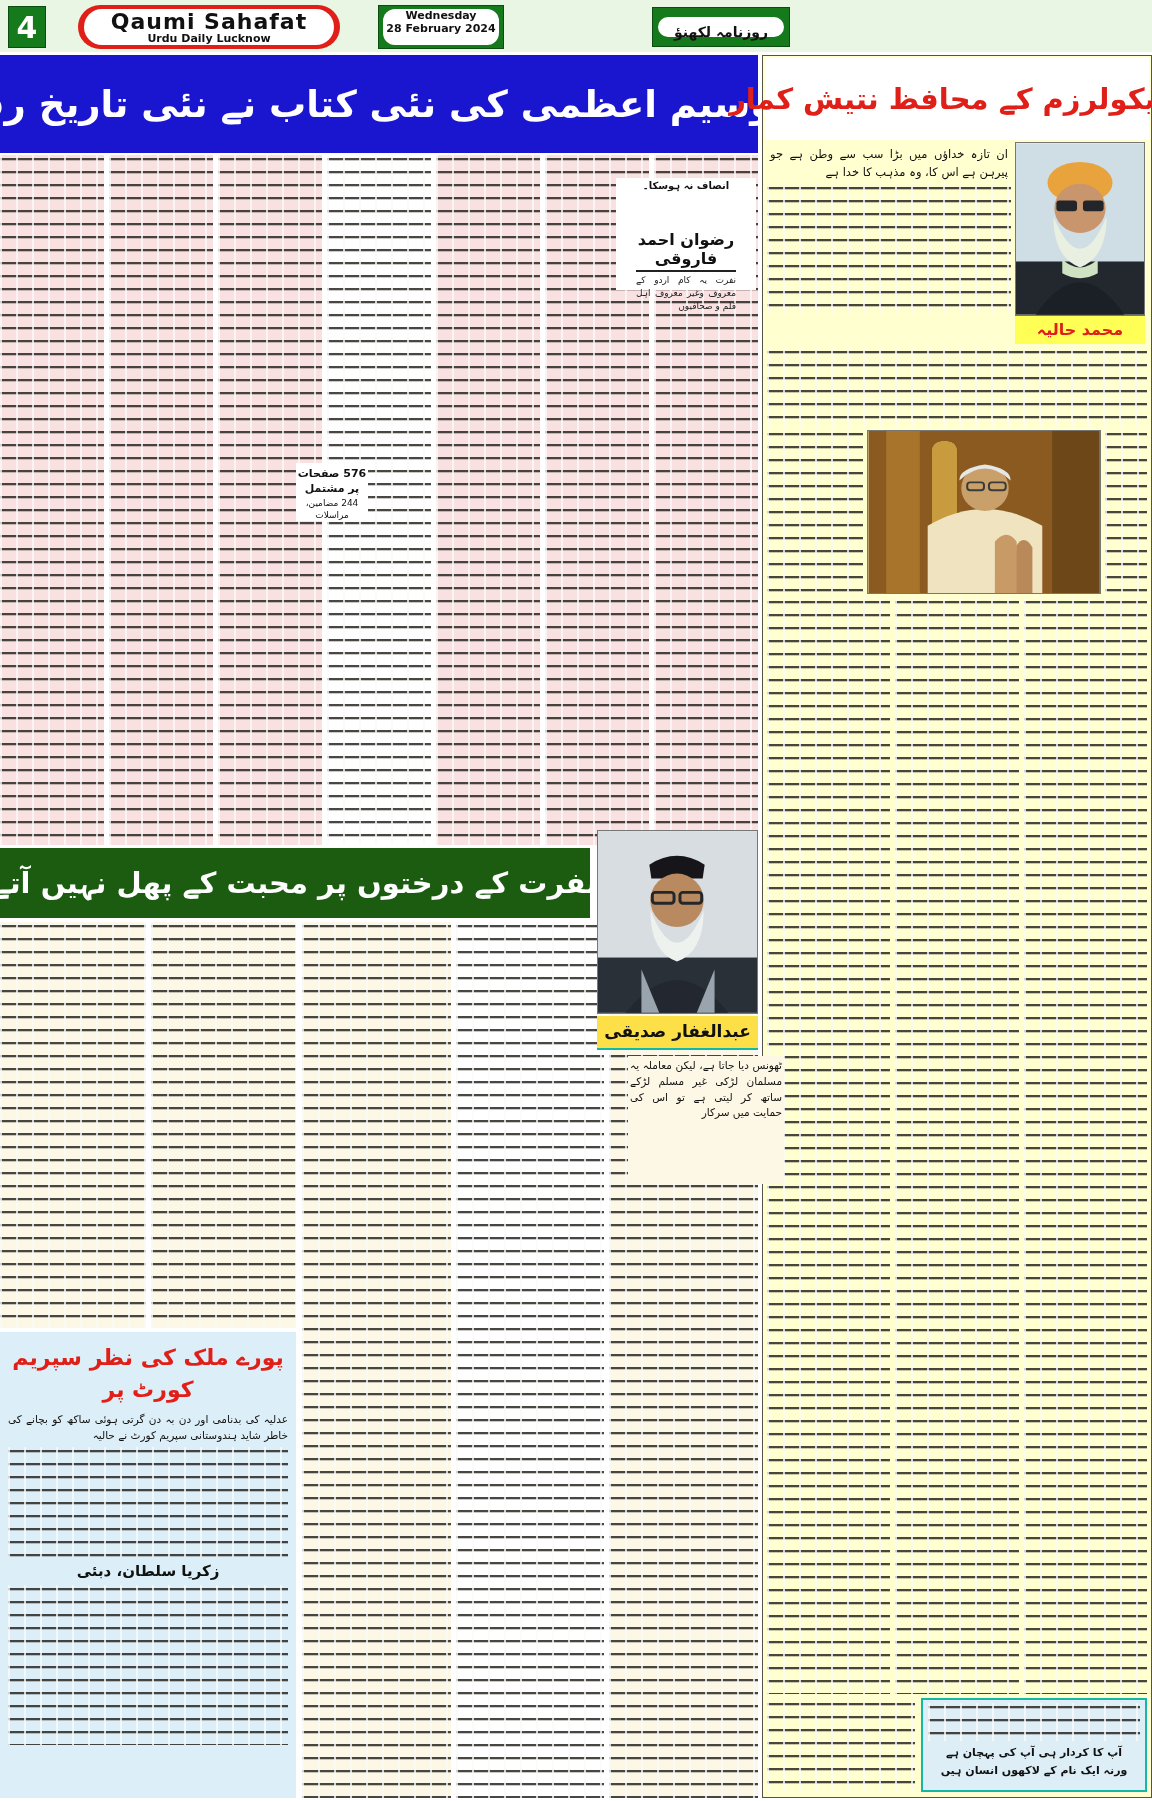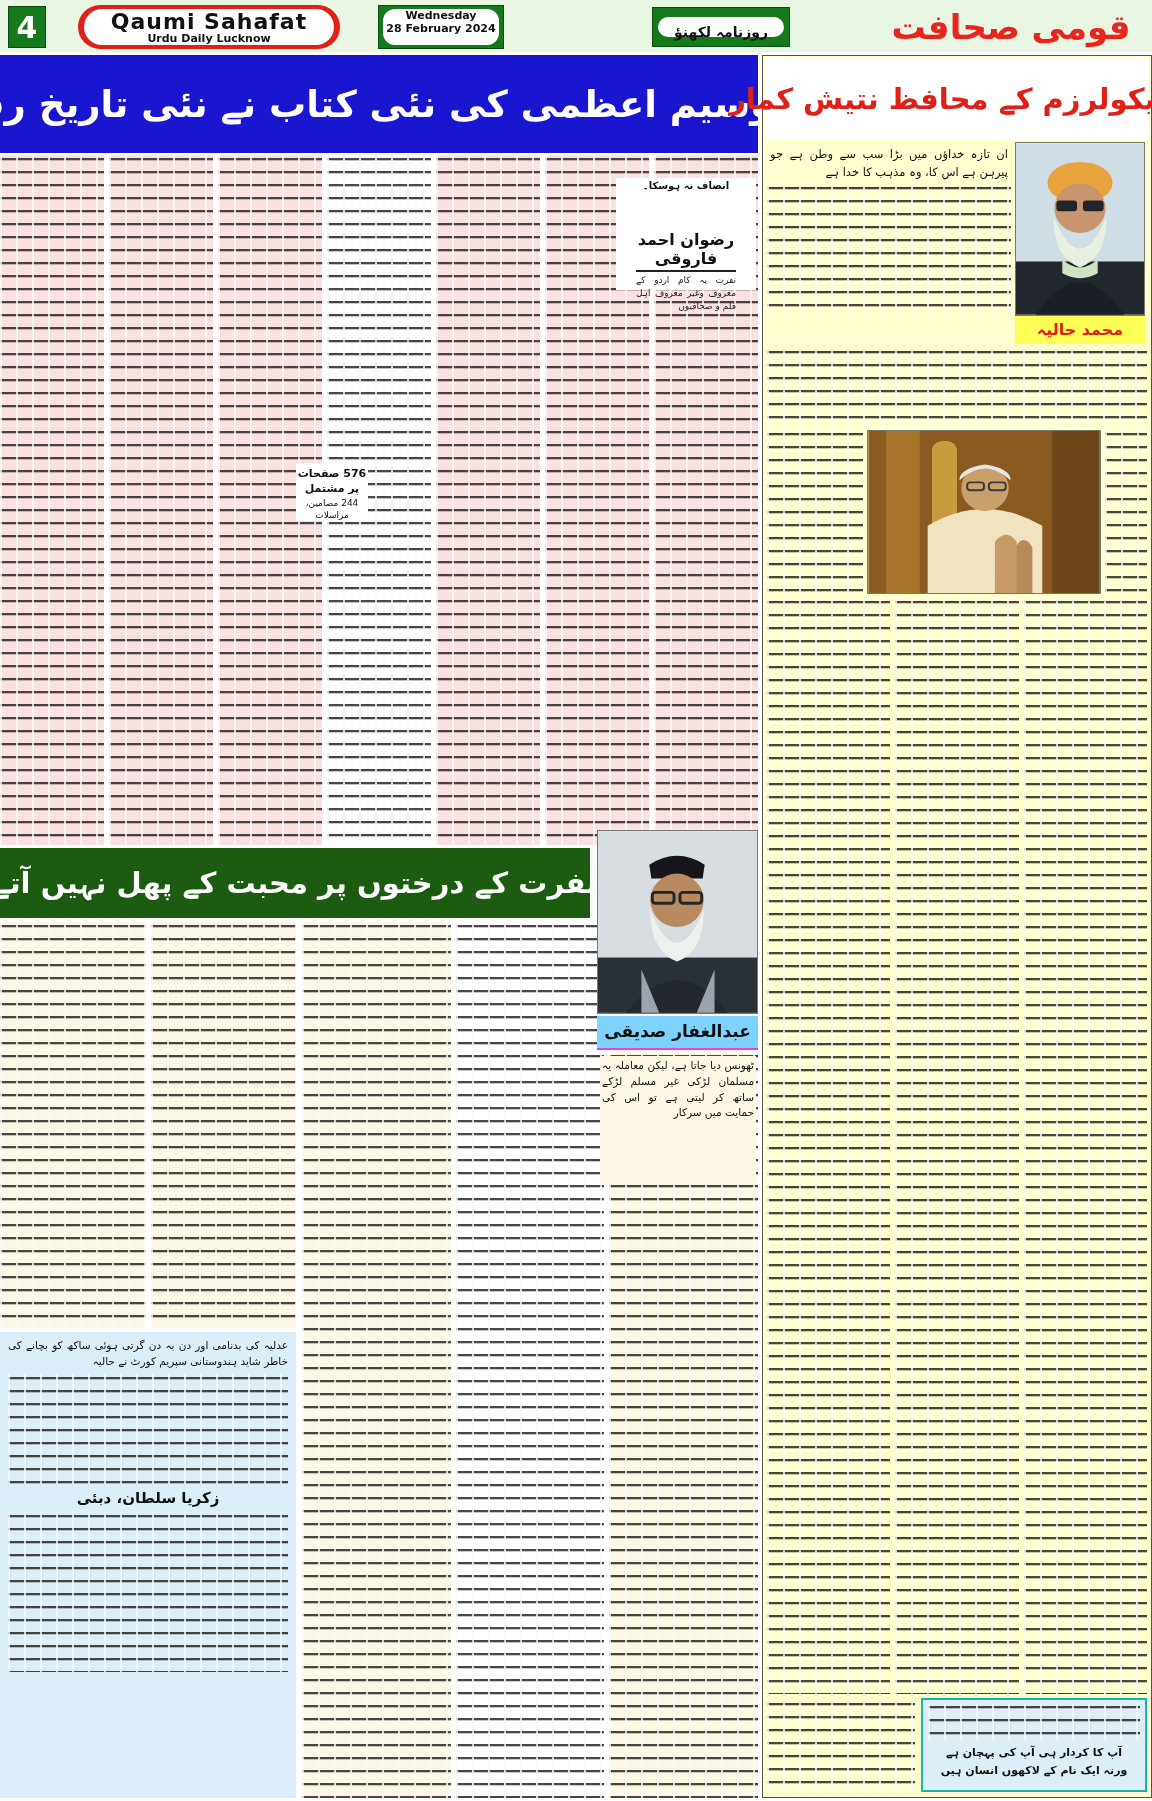--- a/index.html
+++ b/index.html
@@ -111,26 +111,26 @@
   .quote-box .fill { height:38px; margin-bottom:3px; }
   .quote-line { font-size:11px; font-weight:bold; color:#111; line-height:1.6; }
 
   
   .nafrat-banner {
     left:0; top:848px; width:590px; height:70px; background:#1b5c10;
     display:flex; align-items:center; justify-content:center;
   }
   .nafrat-banner .txt { color:#fff; font-weight:bold; font-size:29px; white-space:nowrap; }
   .cap-siddiqui {
-    left:597px; top:1016px; width:161px; height:34px; background:#7dd3fc;
+    left:597px; top:1016px; width:161px; height:34px; background:#fde047;
     color:#111; font-weight:bold; font-size:17px; text-align:center; line-height:30px;
-    border-bottom:2px solid #d946ef;
+    border-bottom:2px solid #14b8a6;
   }
   .nafrat-excerpt {
-    left:600px; top:1056px; width:156px; height:128px; background:#fdf8e6;
+    left:628px; top:1056px; width:156px; height:128px; background:#fdf8e6;
     font-size:10.5px; line-height:1.5; color:#111; text-align:justify; padding:2px;
   }
 
   
   .court {
     left:0; top:1332px; width:296px; height:466px; background:#dceef8; padding:6px 8px;
   }
   .court-head {
     color:#e02018; font-weight:bold; font-size:22px; text-align:center; line-height:1.45;
     padding:4px 2px 6px 2px;
@@ -153,21 +153,20 @@
     </div>
     <div class="abs datebox">
       <div class="datebox-inner">
         <div>Wednesday</div>
         <div>28 February 2024</div>
       </div>
     </div>
     <div class="abs edition">
       <div class="edition-inner urdu">روزنامہ لکھنؤ</div>
     </div>
-    <div class="abs mh-ur urdu">قومی صحافت</div>
   </div>
 
   <div class="abs main-banner">
     <div class="txt urdu">حکیم وسیم اعظمی کی نئی کتاب نے نئی تاریخ رقم کی</div>
   </div>
 
   <div class="abs article1 cols">
     <div class="tex bg-pink"></div>
     <div class="tex bg-pink"></div>
     <div class="tex bg-pink"></div>
@@ -268,19 +267,20 @@
     <path d="M52 34 Q80 16 108 34 L106 48 L54 48 Z" fill="#15151a"></path>
     <ellipse cx="80" cy="70" rx="27" ry="27" fill="#b98a60"></ellipse>
     <rect x="55" y="62" width="22" height="11" rx="3" fill="none" stroke="#23262a" stroke-width="3"></rect>
     <rect x="83" y="62" width="22" height="11" rx="3" fill="none" stroke="#23262a" stroke-width="3"></rect>
     <path d="M53 80 Q80 146 107 80 Q107 122 80 132 Q53 122 53 80 Z" fill="#eef2ee"></path>
   </svg>
   <div class="abs cap-siddiqui urdu">عبدالغفار صدیقی</div>
   <div class="abs nafrat-excerpt urdu">ٹھونس دیا جاتا ہے، لیکن معاملہ یہ مسلمان لڑکی غیر مسلم لڑکے ساتھ کر لیتی ہے تو اس کی حمایت میں سرکار</div>
 
   <div class="abs court">
+    <div class="court-head urdu">پورے ملک کی نظر سپریم کورٹ پر</div>
     <div class="court-excerpt urdu">عدلیہ کی بدنامی اور دن بہ دن گرتی ہوئی ساکھ کو بچانے کی خاطر شاید ہندوستانی سپریم کورٹ نے حالیہ</div>
     <div class="tex" style="height:110px;margin-top:4px;"></div>
     <div class="court-author urdu">زکریا سلطان، دبئی</div>
     <div class="tex" style="height:160px;"></div>
   </div>
 
 </div>
 
 </body></html>

